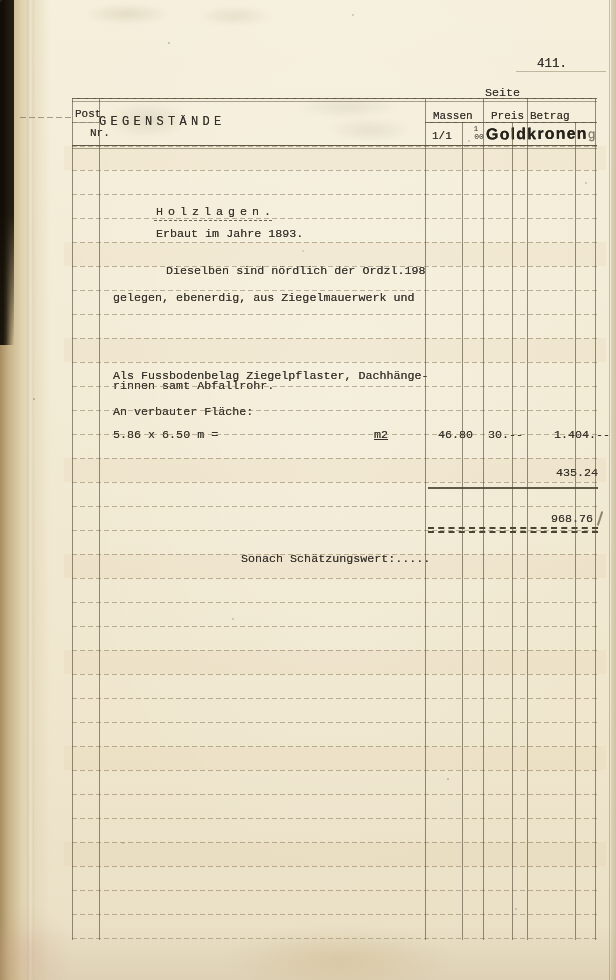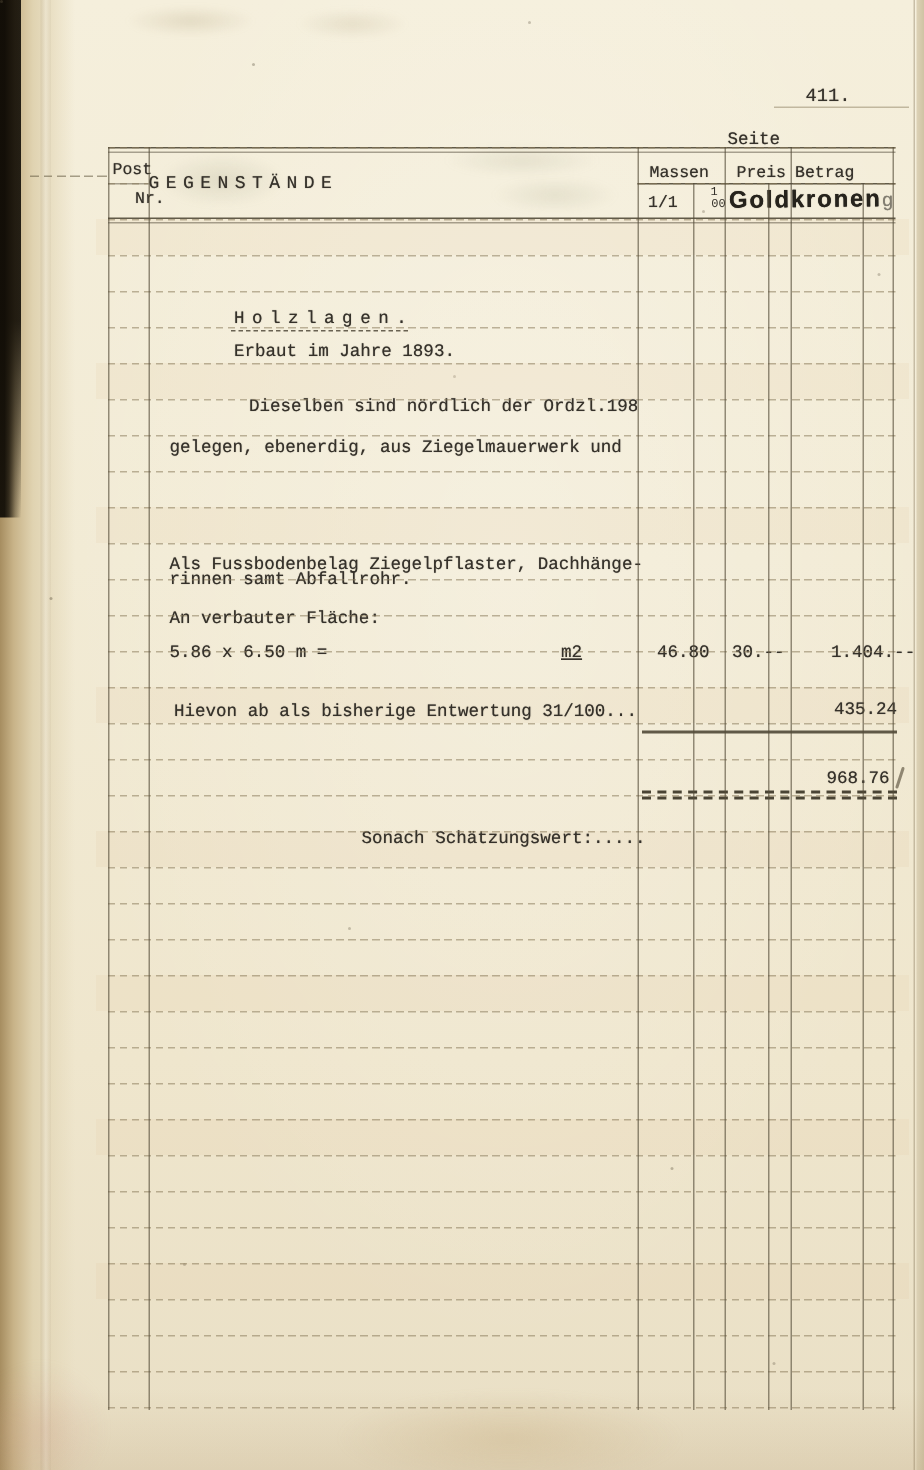--- a/index.html
+++ b/index.html
@@ -126,21 +126,20 @@
   <span class="t spaced" style="left:156px;top:205px;">Holzlagen.</span>
   <div class="holz-underline"></div>
   <span class="t" style="left:156px;top:227px;">Erbaut im Jahre 1893.</span>
   <span class="t" style="left:166px;top:264px;">Dieselben sind nördlich der Ordzl.198</span>
   <span class="t" style="left:113px;top:291px;">gelegen, ebenerdig, aus Ziegelmauerwerk und</span>
   <span class="t" style="left:113px;top:369px;">Als Fussbodenbelag Ziegelpflaster, Dachhänge-</span>
   <span class="t" style="left:113px;top:379px;">rinnen samt Abfallrohr.</span>
   <span class="t" style="left:113px;top:405px;">An verbauter Fläche:</span>
   <span class="t" style="left:113px;top:428px;">5.86 x 6.50 m =</span>
   <span class="t" style="left:374px;top:428px;text-decoration:underline;">m2</span>
-  <span class="t" style="left:116px;top:467px;">Hievon ab als bisherige Entwertung 31/100...</span>
   <span class="t" style="left:241px;top:512px;margin-top:40px;">Sonach Schätzungswert:.....</span>
 
   <span class="t" style="left:438px;top:428px;">46.80</span>
   <span class="t" style="left:488px;top:428px;">30.--</span>
   <span class="t" style="left:538px;top:428px;margin-left:16px;">1.404.--</span>
   <span class="t" style="left:556px;top:466px;">435.24</span>
   <span class="t" style="left:551px;top:512px;">968.76</span>
   <div class="check"></div>
 <div class="rl" style="left: 72px; top: 98px; width: 525px;"></div>
     <div class="rl" style="left: 72px; top: 122px; width: 27px;"></div>

